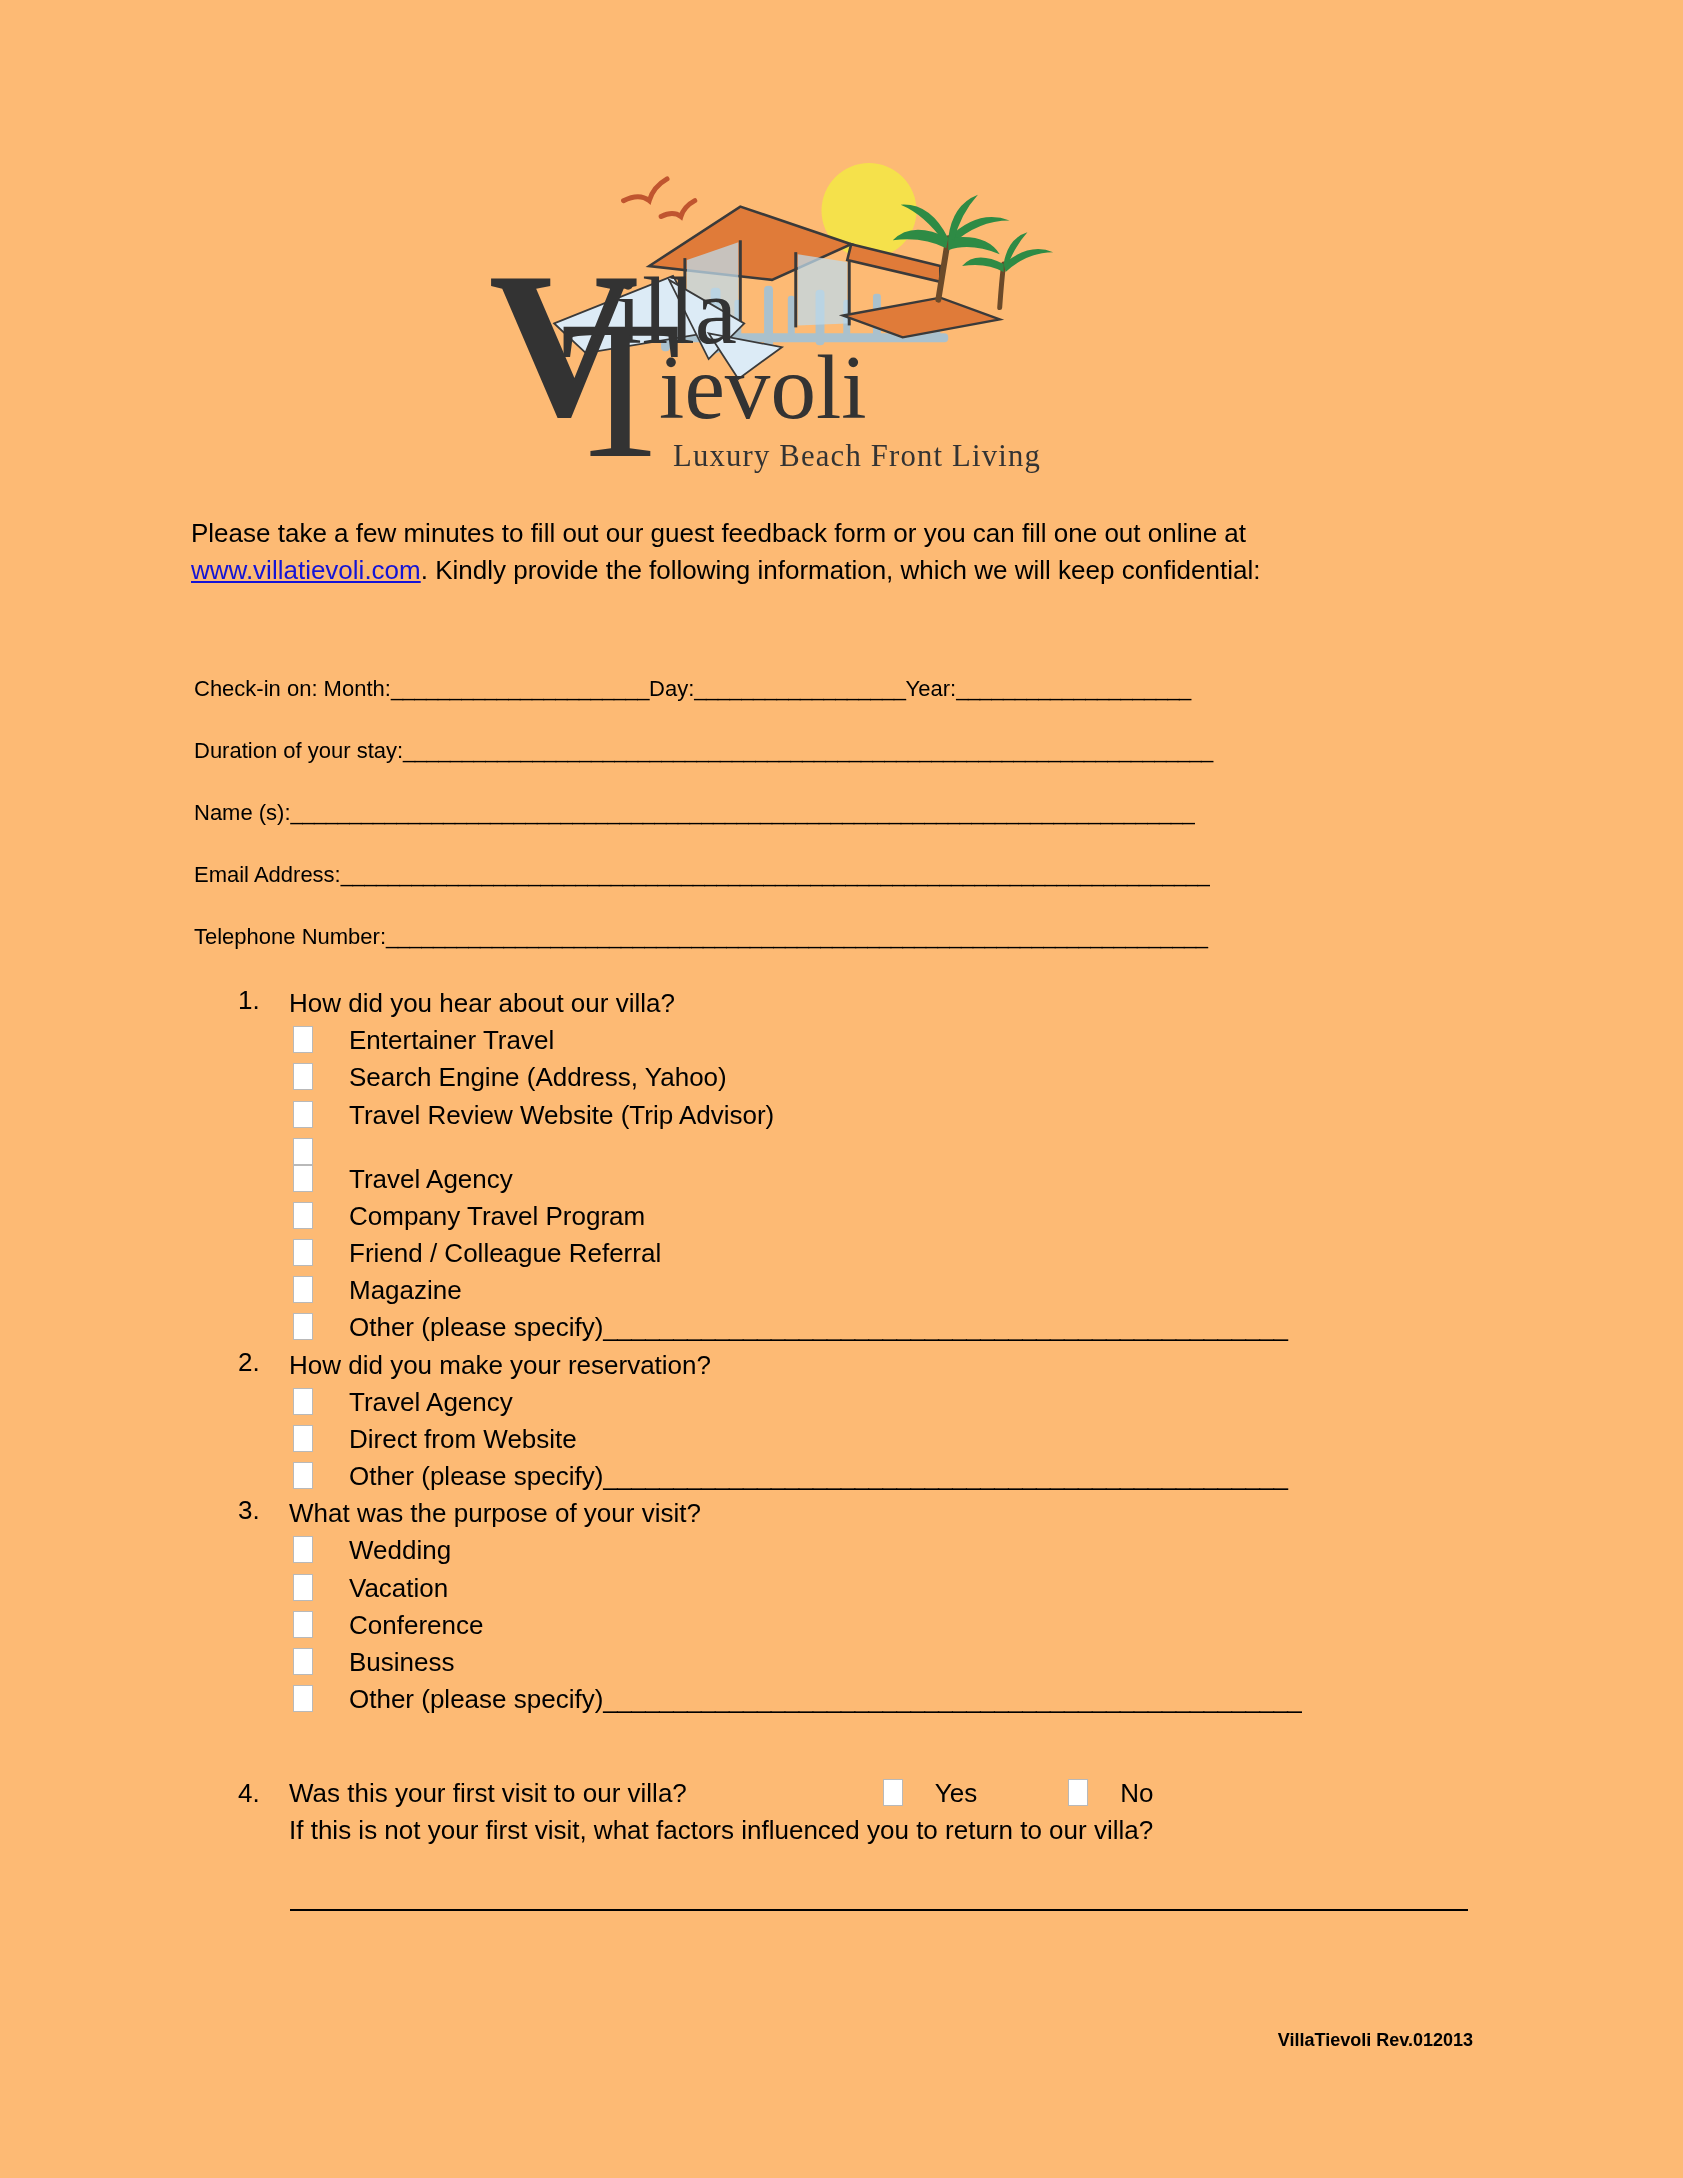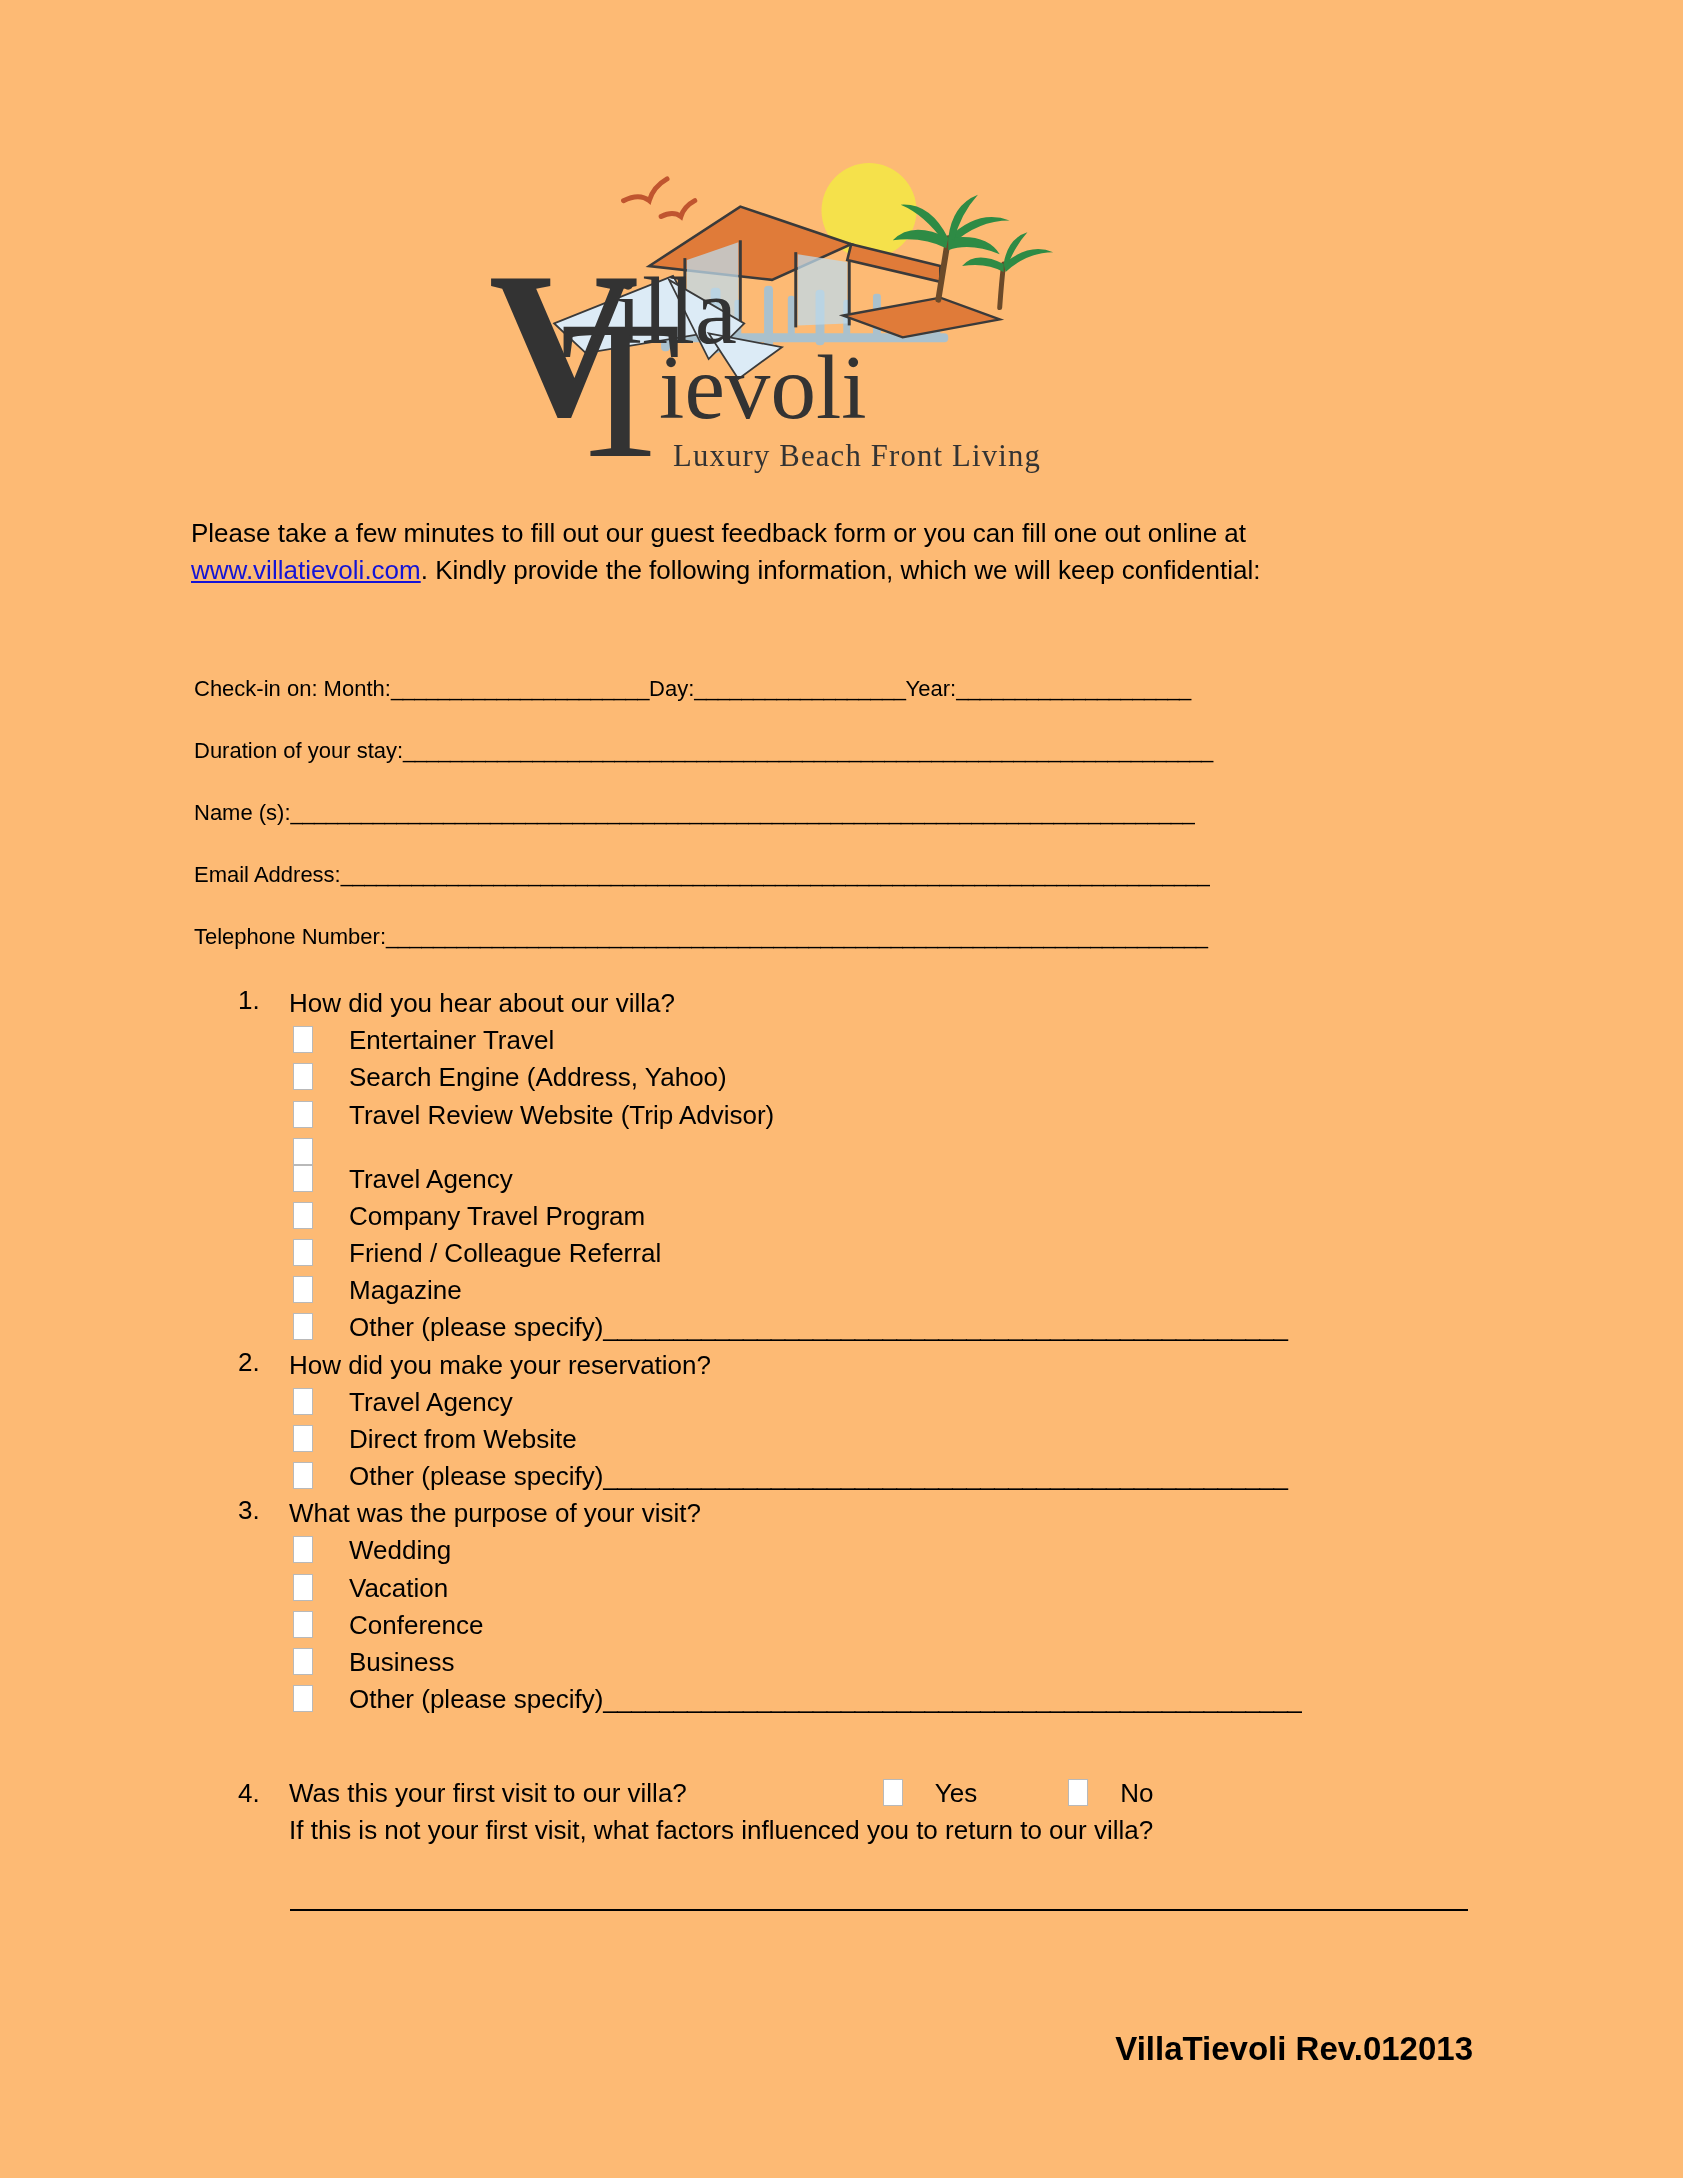--- a/index.html
+++ b/index.html
@@ -154,21 +154,21 @@
     border-bottom: 2.2px solid #000000;
   }
 
   
   .footer {
     position: absolute;
     left: 0;
     top: 2030px;
     width: 1473px;
     text-align: right;
-    font-size: 33px;
+    font-size: 18px;
     font-weight: bold;
   }
 </style>
 </head>
 <body>
 
 <div class="page">
 
   <div class="logo-wrap">
     <svg class="logo-svg" viewBox="0 0 600 340" xmlns="http://www.w3.org/2000/svg">

